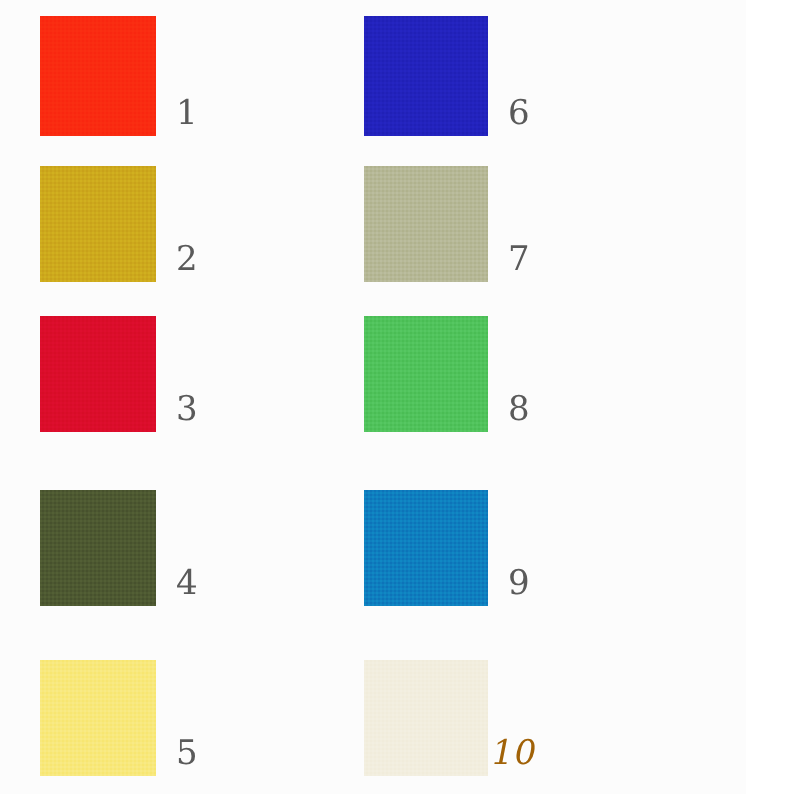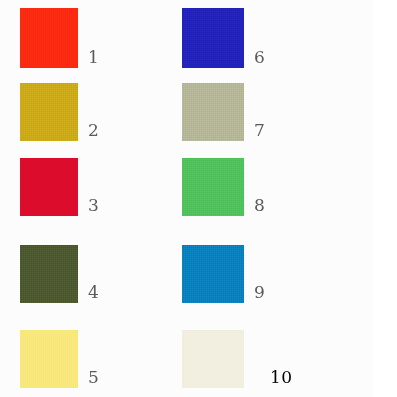--- a/index.html
+++ b/index.html
@@ -97,16 +97,16 @@
       <div class="swatch-cell" style="left: 182px; top: 158px; width: 122px; height: 58px;">
         <div class="swatch" style="background: rgb(79, 194, 90); width: 62px; height: 58px;"></div>
         <div class="swatch-label" style="left: 72px; top: 38px; color: rgb(90, 90, 90);">8</div>
       </div>
       <div class="swatch-cell" style="left: 182px; top: 245px; width: 122px; height: 58px;">
         <div class="swatch" style="background: rgb(14, 125, 190); width: 62px; height: 58px;"></div>
         <div class="swatch-label" style="left: 72px; top: 38px; color: rgb(90, 90, 90);">9</div>
       </div>
       <div class="swatch-cell" style="left: 182px; top: 330px; width: 122px; height: 58px;">
         <div class="swatch" style="background: rgb(242, 238, 222); width: 62px; height: 58px;"></div>
-        <div class="swatch-label" style="left: 88px; top: 38px; color: #000000;">10</div>
+        <div class="swatch-label" style="left: 64px; top: 38px; color: #a16207; font-style: italic;">10</div>
       </div>
     </div>
 </div>
 
 </body></html>

